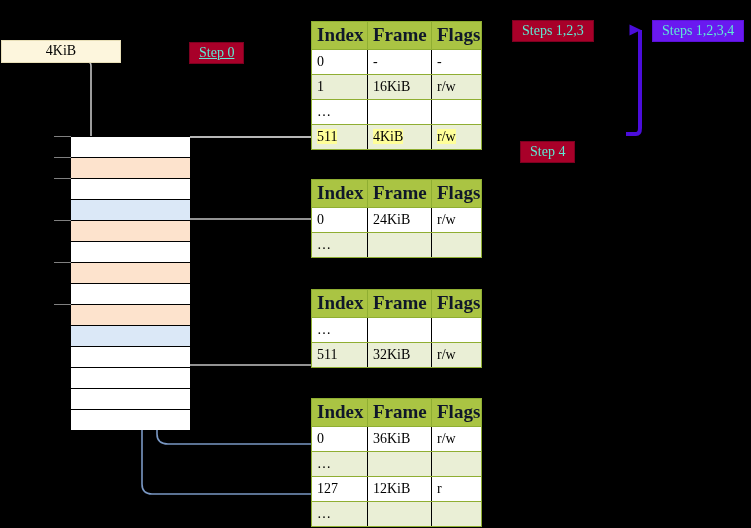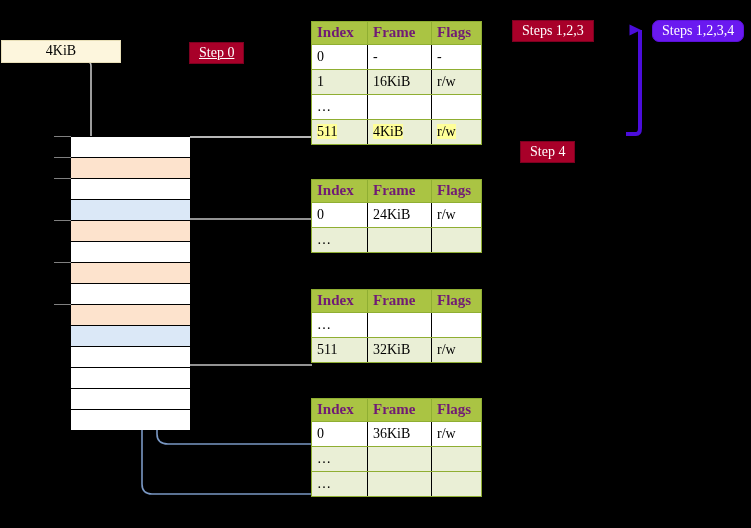--- a/index.html
+++ b/index.html
@@ -3,21 +3,21 @@
 <meta charset="utf-8">
 <style>
   html,body{margin:0;padding:0;background:#000;}
   body{width:751px;height:528px;position:relative;overflow:hidden;
        font-family:"Liberation Serif", serif;}
 
   
   .badge{
     position:absolute;
     font-family:"Liberation Serif", serif;
-    font-size:14px; color:#ffffff;
+    font-size:14px; color:#5eead4;
     padding:2px 9px 3px 9px;
     line-height:15px;
     white-space:nowrap;
     text-align:center;
   }
   .badge-red{background:#a80029;border:1px solid #7d0020;}
   .badge-blue{background:#6a19f0;border:1px solid #5a10d8;}
 
   
   .kib-box{
@@ -34,23 +34,23 @@
   .ptable{
     position:absolute;
     border-collapse:collapse;
     border:1px solid #8fae32;
     background:#ffffff;
     font-size:14px;
     table-layout:fixed;
   }
   .ptable th{
     background:#aac443;
-    color:#701a75;
+    color:#0f172a;
     font-weight:bold;
-    font-size:15px;
+    font-size:19px;
     text-align:left;
     padding:2px 5px 3px 5px;
     border:1px solid #8fae32;
     border-bottom:1px solid #8fae32;
   }
   .ptable td{
     border-left:1px solid #000000;
     border-right:0;
     border-top:1px solid #8fae32;
     border-bottom:1px solid #8fae32;
@@ -115,21 +115,21 @@
 
   <path d="M626,134 L636,134 Q640,134 640,128 L640,30" fill="none" stroke="#4b0ddb" stroke-width="4" marker-end="url(#arrPurple)"></path>
 </svg>
 
 <div class="kib-box" style="left:1px;top:40px;width:118px;height:21px;">4KiB</div>
 
 <div class="badge badge-red" style="left:189px;top:42px;text-decoration:underline;">Step 0</div>
 
 <div class="badge badge-red" style="left:512px;top:20px;">Steps 1,2,3</div>
 
-<div class="badge badge-blue" style="left:652px;top:20px;border-radius:7px;">Steps 1,2,3,4</div>
+<div class="badge badge-blue" style="left:652px;top:20px;">Steps 1,2,3,4</div>
 
 <div class="badge badge-red" style="left:520px;top:141px;">Step 4</div>
 
 <div id="memcol">
   <div id="membottom"></div>
 <div class="memrow white" style="top: 0px;"></div>
     <div class="memrow orange" style="top: 21px;"></div>
     <div class="memrow white" style="top: 42px;"></div>
     <div class="memrow blue" style="top: 63px;"></div>
     <div class="memrow orange" style="top: 84px;"></div>
@@ -258,19 +258,24 @@
       <tr class="plain">
         <td>0</td>
         <td>36KiB</td>
         <td>r/w</td>
       </tr>
       <tr class="alt">
         <td><span class="ellip">…</span></td>
         <td></td>
         <td></td>
       </tr>
+      <tr class="plain">
+        <td>127</td>
+        <td>12KiB</td>
+        <td>r</td>
+      </tr>
       <tr class="alt">
         <td><span class="ellip">…</span></td>
         <td></td>
         <td></td>
       </tr>
     </tbody>
 </table>
 
 </body></html>

